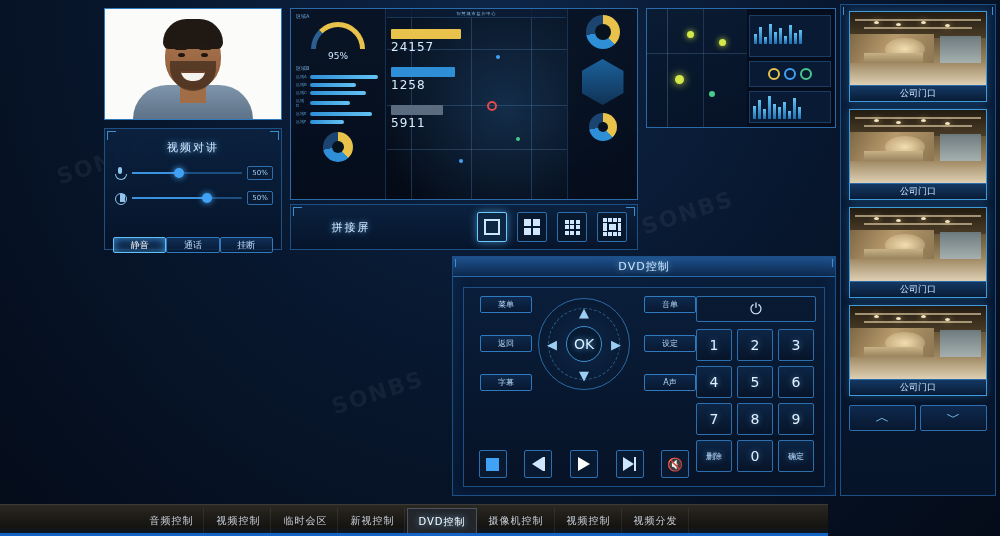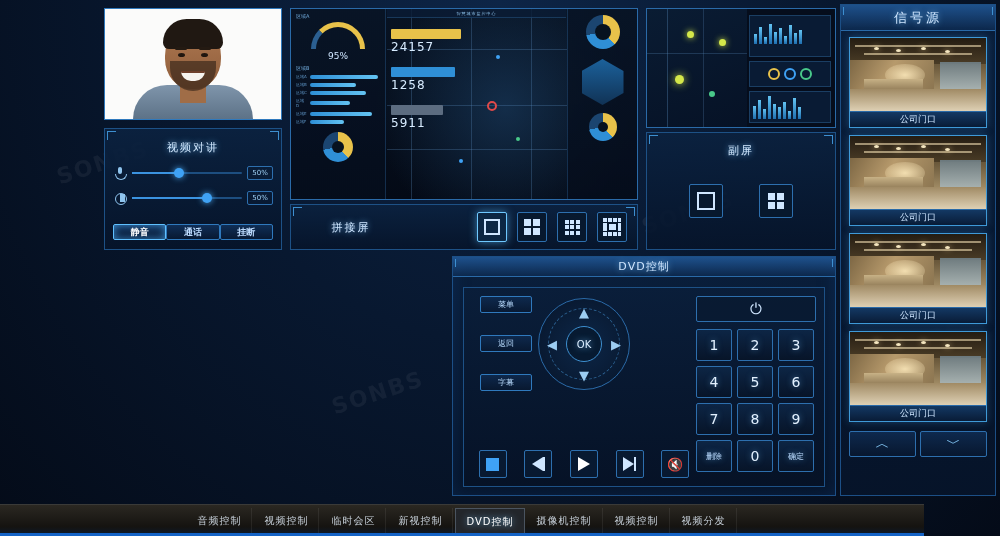--- a/index.html
+++ b/index.html
@@ -133,21 +133,21 @@
   }
   .track .fill { position:absolute; left:0; top:0; height:2px; background:#3b93e0; }
   .track .knob {
     position:absolute; top:-4px; width:10px; height:10px; border-radius:50%;
     background:#3fa2f5; box-shadow:0 0 6px rgba(80,180,255,.9);
   }
   .sl-val {
     flex:0 0 26px; height:14px; line-height:12px; text-align:center;
     font-size:7px; color:#9fd0f5; border:1px solid #2d6fae; border-radius:2px;
   }
-  .ic-btns { display:flex; gap:0; margin:19px 8px 0;font-weight:bold; }
+  .ic-btns { display:flex; gap:0; margin:32px 8px 0; }
   .ic-btn {
     flex:1; height:16px; line-height:14px; text-align:center;
     font-size:9px; color:#bddcff; cursor:pointer;
     border:1px solid #2f79bd; border-radius:2px;
     background: linear-gradient(180deg, rgba(18,52,96,.8), rgba(8,26,52,.8));
   }
   .ic-btn.active {
     border-color:#5fc0ff; color:#ffffff;
     box-shadow: 0 0 8px rgba(80,180,255,.7) inset;
   }
@@ -309,21 +309,21 @@
   }
   .dpad::before {
     content:""; position:absolute; inset:9px; border-radius:50%;
     border:1px dashed rgba(70,150,215,.55);
   }
   .ok-btn {
     position:absolute; left:50%; top:50%; transform:translate(-50%,-50%);
     width:36px; height:36px; border-radius:50%;
     border:1px solid #3d8fd0; background:#071a31;
     display:flex; align-items:center; justify-content:center;
-    font-size:10px; color:#dceeff; cursor:pointer;
+    font-size:14px; color:#dceeff; cursor:pointer;
     text-shadow:0 0 6px rgba(110,190,255,.9);
   }
   .arrow { position:absolute; color:#9ccdf2; font-size:13px; cursor:pointer; line-height:1; }
   .ar-up { left:50%; top:7px; transform:translateX(-50%); }
   .ar-dn { left:50%; bottom:7px; transform:translateX(-50%); }
   .ar-lf { left:8px; top:50%; transform:translateY(-50%); }
   .ar-rt { right:8px; top:50%; transform:translateY(-50%); }
 
   .transport { position:absolute; left:6px; bottom:8px; width:228px; display:flex; justify-content:space-around; }
   .tp-btn {
@@ -404,21 +404,21 @@
   .nav-arrows { display:flex; gap:4px; padding:2px 8px 0; }
   .nav-arrow {
     flex:1; height:26px; border:1px solid #2d6fae; border-radius:2px; cursor:pointer;
     background: linear-gradient(180deg, rgba(16,46,86,.8), rgba(8,24,48,.8));
     display:flex; align-items:center; justify-content:center;
     color:#7fc0ee; font-size:14px;
   }
 
   
   #tabbar {
-    position:absolute; left:0; bottom:0; width:924px; height:32px;
+    position:absolute; left:0; bottom:0; width:828px; height:32px;
     background: linear-gradient(180deg, #2b2822 0%, #151310 70%, #0b1a2e 100%);
     display:flex; align-items:center; justify-content:center; gap:2px;
     border-top:1px solid #3a3a38;
   }
   #tabbar::after {
     content:""; position:absolute; left:0; right:0; bottom:0; height:3px;
     background:#1463c6;
   }
   .tab {
     height:26px; line-height:26px; padding:0 10px;
@@ -649,36 +649,20 @@
             <i style="height:48%"></i>
             <i style="height:72%"></i>
             <i style="height:35%"></i>
             <i style="height:88%"></i>
             <i style="height:52%"></i>
         </div>
       </div>
     </div>
   </div>
 
-  <div id="sub-screen" class="corner-box">
-    <div class="ss-title">副屏</div>
-    <div class="ss-btns">
-      <div class="lay-btn" style="width:34px;height:34px">
-        <span class="g1" style="width:18px;height:18px"></span>
-      </div>
-      <div class="lay-btn" style="width:34px;height:34px">
-        <span class="grid g2">
-            <i></i>
-            <i></i>
-            <i></i>
-            <i></i>
-          </span>
-      </div>
-    </div>
-  </div>
 
 
   <div class="panel corner-box cb2" id="dvd">
     <div class="panel-title">DVD控制</div>
     <div class="dvd-body">
 
       <div class="dvd-left">
         <div class="func-col l">
           <div class="func-btn">菜单</div>
           <div class="func-btn">返回</div>
@@ -686,20 +670,25 @@
         </div>
 
         <div class="dpad">
           <span class="arrow ar-up">▲</span>
           <span class="arrow ar-dn">▼</span>
           <span class="arrow ar-lf">◀</span>
           <span class="arrow ar-rt">▶</span>
           <div class="ok-btn">OK</div>
         </div>
 
+        <div class="func-col r">
+          <div class="func-btn">音单</div>
+          <div class="func-btn">设定</div>
+          <div class="func-btn">A声</div>
+        </div>
       </div>
 
       <div class="transport">
         <div class="tp-btn">
           <span class="sq"></span>
         </div>
         <div class="tp-btn">
           <span style="display:flex;align-items:center">
             <span class="tri-l"></span>
               <span class="bar-s"></span>
@@ -734,21 +723,20 @@
           <div class="key small">删除</div>
           <div class="key">0</div>
           <div class="key small">确定</div>
         </div>
       </div>
 
     </div>
   </div>
 
   <div id="signal" class="corner-box cb2">
-    <div class="panel-title">信号源</div>
     <div class="thumb-list">
 
       <div class="thumb">
         <div class="thumb-img">
           <div class="lobby-ceiling"></div>
           <div class="lobby-beam" style="left:4%;top:7px;width:92%"></div>
           <div class="lobby-beam" style="left:10%;top:15px;width:80%"></div>
           <div class="lobby-light" style="left:18%;top:9px"></div>
           <div class="lobby-light" style="left:34%;top:11px"></div>
           <div class="lobby-light" style="left:52%;top:9px"></div>

